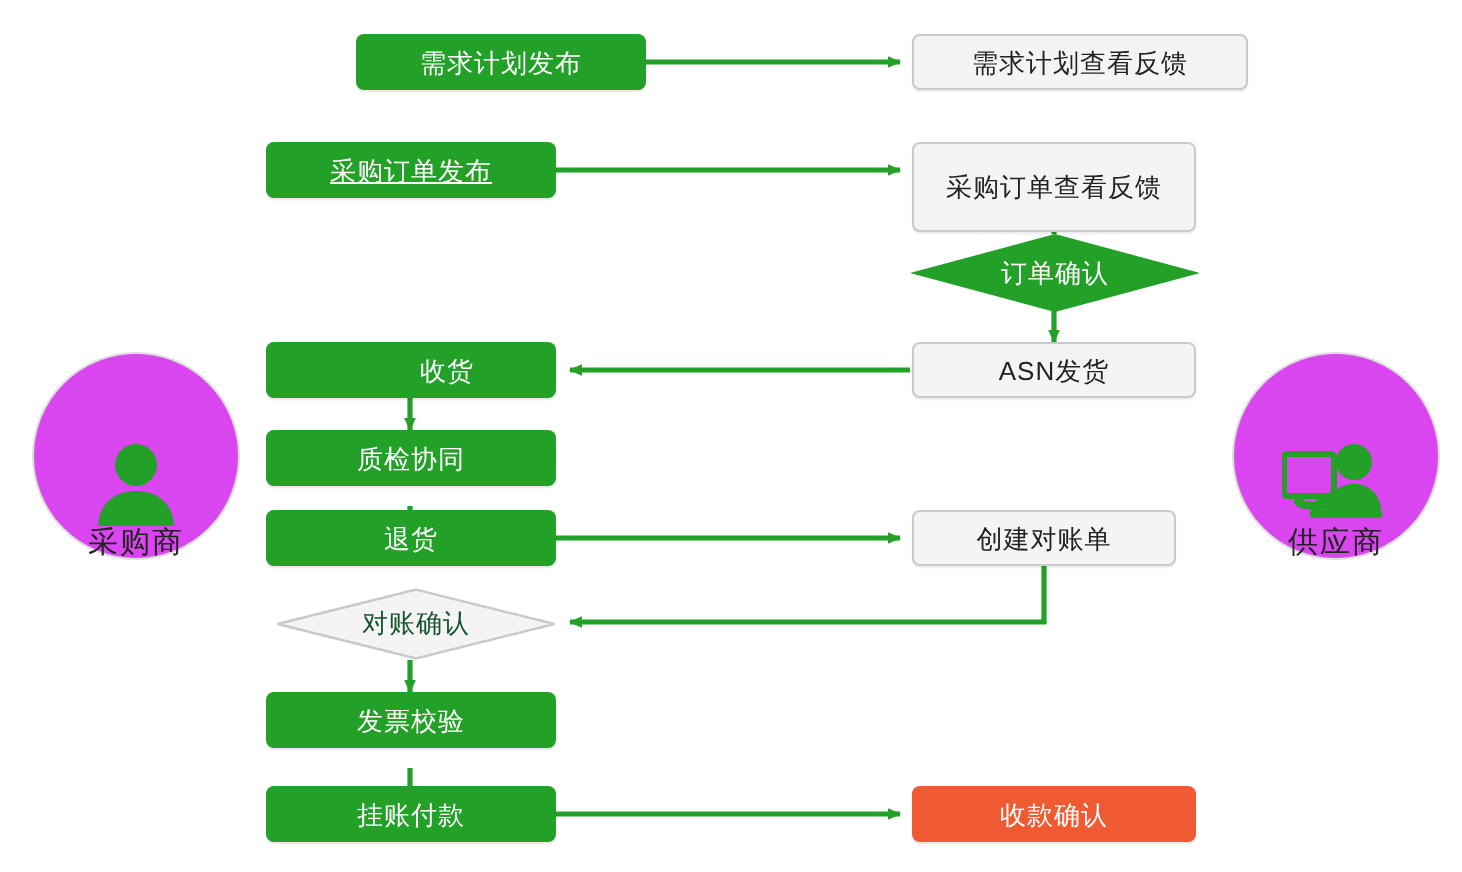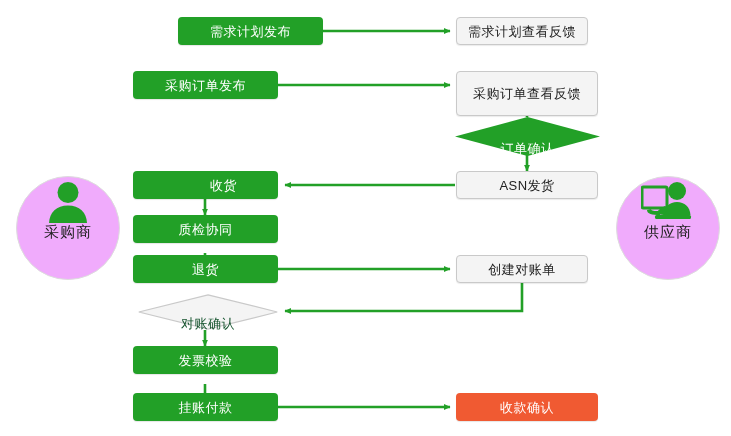--- a/index.html
+++ b/index.html
@@ -50,21 +50,21 @@
     box-shadow: 0 1px 1px rgba(0,0,0,0.10);
   }
   
   .diamond {
     position: absolute;
     z-index: 3;
   }
   .diamond .dlabel {
     position: absolute;
     left: 0;
-    top: 12px;
+    top: 0;
     width: 100%;
     height: 100%;
     display: flex;
     align-items: center;
     justify-content: center;
     font-size: 13px;
     letter-spacing: 0.5px;
     white-space: nowrap;
     z-index: 2;
     text-align: right;
@@ -72,26 +72,26 @@
   .diamond.green .dlabel { color: #ffffff; }
   .diamond.gray .dlabel  { color: #14532d; }
   .diamond svg { position: absolute; left: 0; top: 0; }
 
   
   .actor {
     position: absolute;
     width: 104px;
     height: 104px;
     border-radius: 50%;
-    background: #f0abfc;
+    background: #d946ef;
     border: 1px solid #dddddd;
     display: flex;
     flex-direction: column;
     align-items: center;
-    justify-content: flex-start;
+    justify-content: flex-end;
     z-index: 4;
     box-sizing: border-box;
   }
   .actor .glyph {
     width: 56px;
     height: 46px;
     display: flex;
     align-items: flex-end;
     justify-content: center;
     margin-bottom: 1px;
@@ -187,25 +187,25 @@
           <rect x="14" y="34" width="36" height="4" rx="1.5"></rect>
         </g>
       </svg>
     </div>
     <div class="alabel">供应商</div>
   </div>
 
   <div class="node node-green" style="left:133px; top:17px; width:145px; height:28px;margin-left:45px;">
     <span>需求计划发布</span>
   </div>
-  <div class="node node-gray" style="left:456px; top:17px; width:132px; height:28px;">
+  <div class="node node-gray" style="left:456px; top:17px; width:168px; height:28px;">
     <span>需求计划查看反馈</span>
   </div>
 
-  <div class="node node-green" style="left:133px; top:71px; width:145px; height:28px;">
+  <div class="node node-green" style="left:133px; top:71px; width:145px; height:28px;text-decoration:underline;">
     <span>采购订单发布</span>
   </div>
   <div class="node node-gray" style="left:456px; top:71px; width:142px; height:45px;">
     <span>采购订单查看反馈</span>
   </div>
 
   <div class="diamond green" style="left:455px; top:117px; width:145px; height:39px;">
     <svg width="145" height="39" viewBox="0 0 145 39" xmlns="http://www.w3.org/2000/svg">
       <polygon points="72.5,0 145,19.5 72.5,39 0,19.5" fill="#22a027"></polygon>
     </svg>

